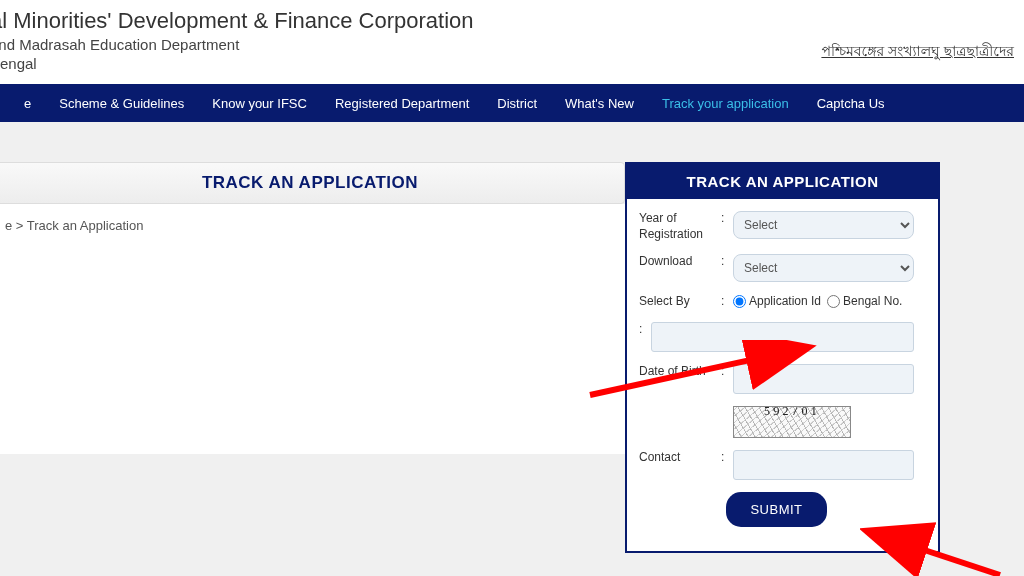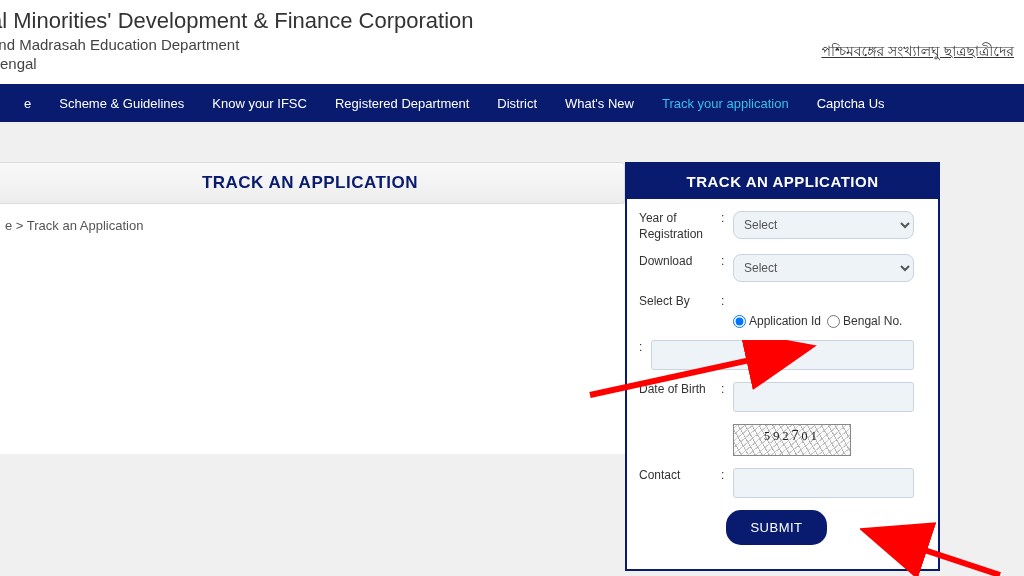--- a/index.html
+++ b/index.html
@@ -117,31 +117,31 @@
       border-radius: 3px;
       padding: 0 6px;
     }
     .radio-group {
       display: flex;
       flex-wrap: wrap;
       gap: 6px;
       font-size: 12px;
       align-items: center;
     }
-    .radio-group label { display: flex; align-items: center; gap: 3px; margin-top: 20px; }
+    .radio-group label { display: flex; align-items: center; gap: 3px; }
     .captcha-img {
       width: 118px;
       height: 32px;
       border: 1px solid #888;
       background: 
         repeating-linear-gradient(60deg, #aaa 0px, #ccc 1px, transparent 1px, transparent 6px),
         repeating-linear-gradient(-40deg, #bbb 0px, #ddd 1px, transparent 1px, transparent 5px),
         #f9f9f9;
       display: flex;
-      align-items: center;
+      align-items: flex-start;
       justify-content: center;
       font-family: serif;
       font-size: 14px;
       letter-spacing: 3px;
       position: relative;
       overflow: hidden;
       color: #222;
     }
     .captcha-img span { transform: translateY(-2px); }
     .cap-char { display: inline-block; }

